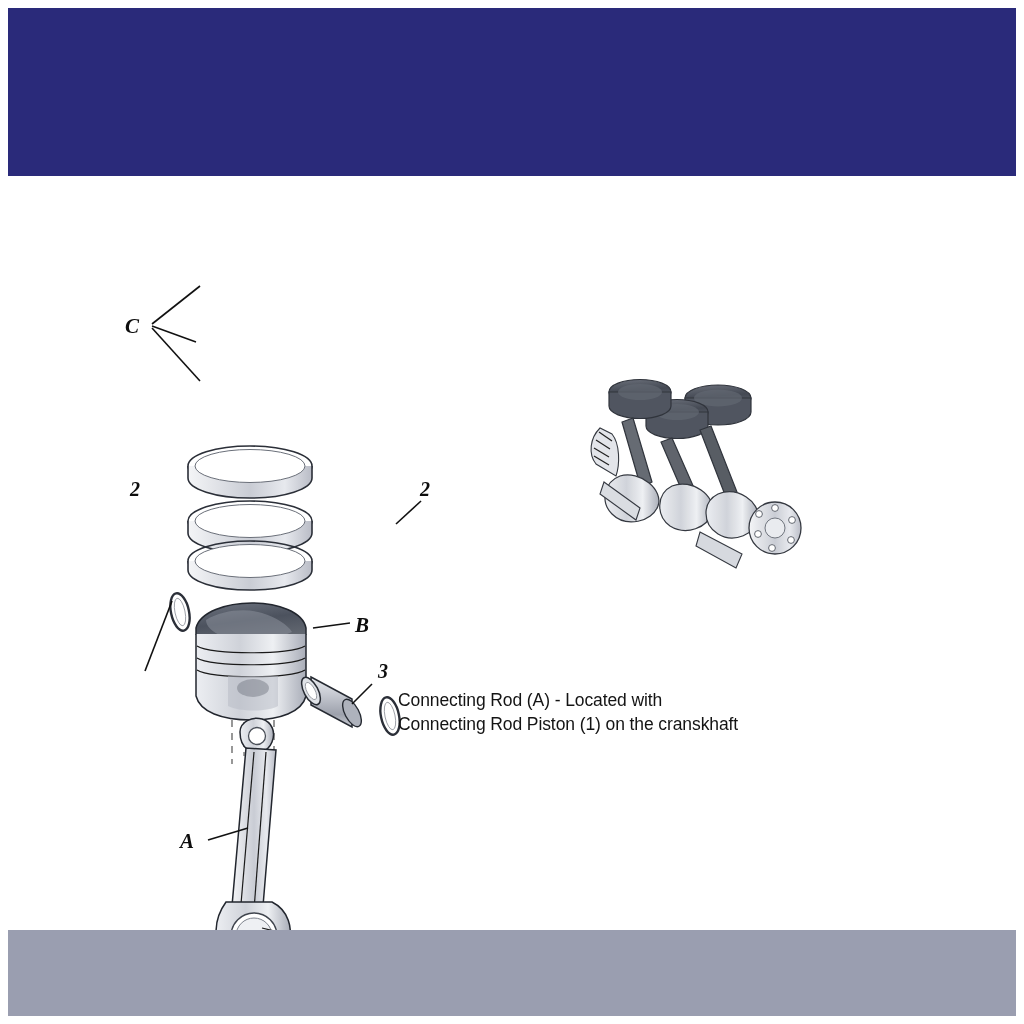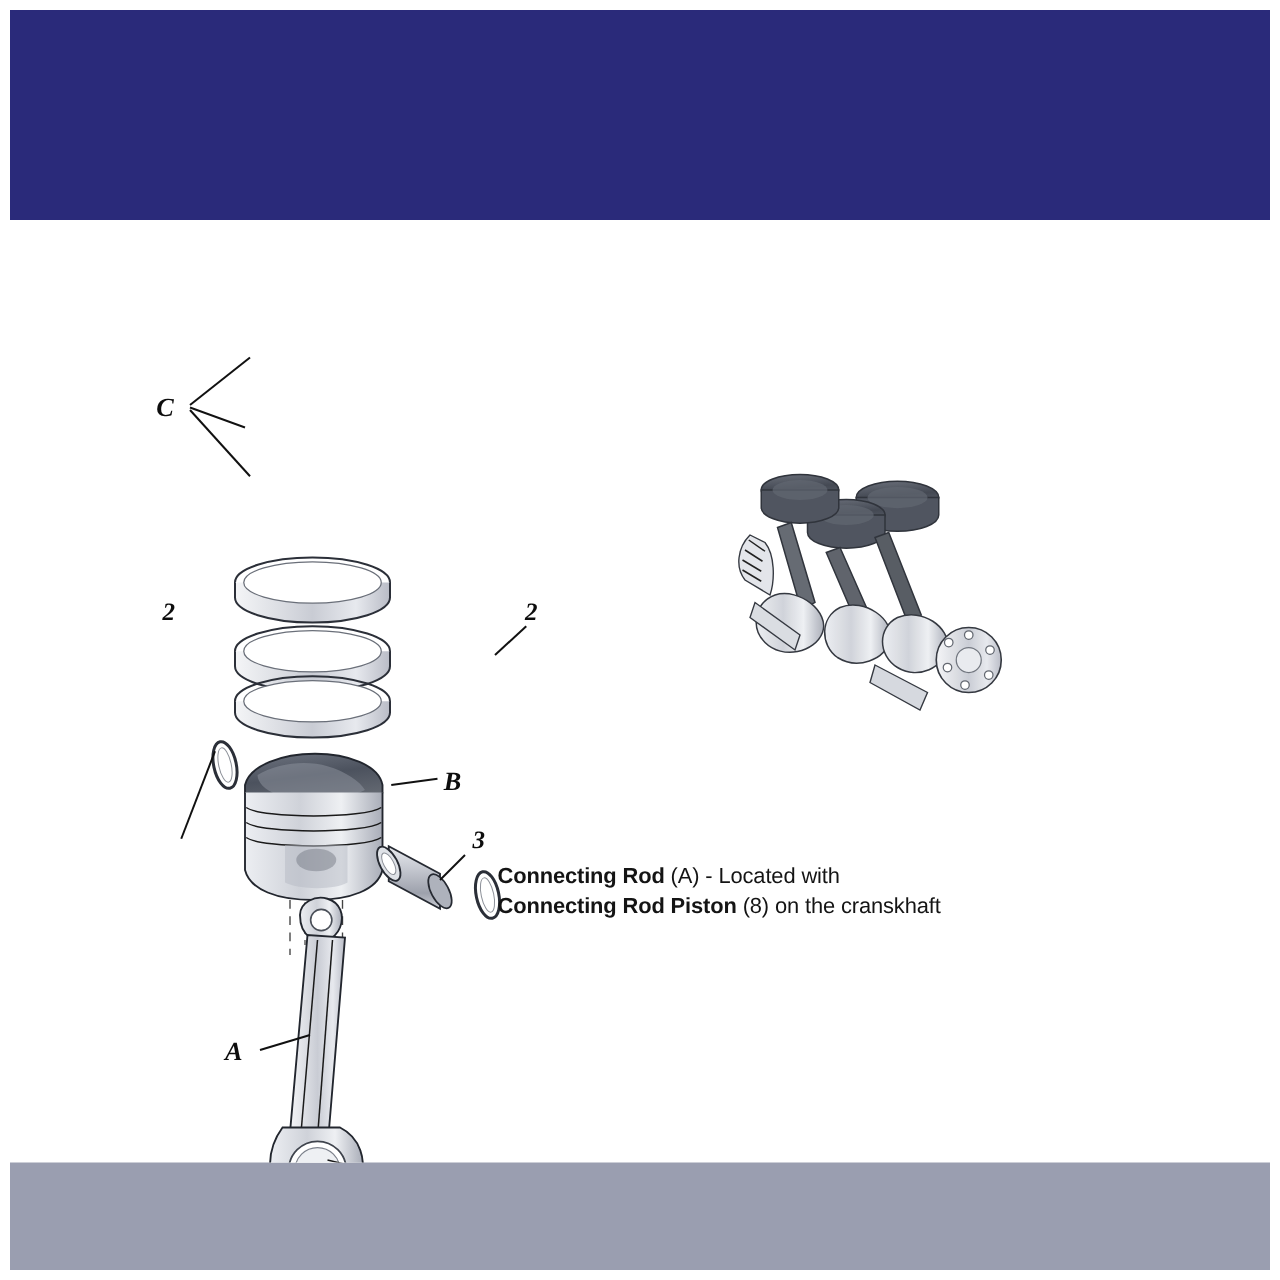--- a/index.html
+++ b/index.html
@@ -47,21 +47,21 @@
   .caption {
     position: absolute;
     left: 398px;
     top: 688px;
     width: 470px;
     font-size: 17.5px;
     line-height: 24.3px;
     color: #141414;
     letter-spacing: -0.1px;
   }
-  .caption b { font-weight: bold; }
+  .caption b { font-weight: normal; }
   svg { display: block; }
   .ln { stroke: #111; stroke-width: 1.6; fill: none; }
   .ln-thin { stroke: #1a1a1a; stroke-width: 1.2; fill: none; }
   .lbl {
     font-family: "Liberation Serif", serif;
     font-style: italic;
     font-weight: bold;
     font-size: 21px;
     fill: #0d0d0d;
   }
@@ -259,17 +259,17 @@
         <path d="M700 356 L742 378 L736 392 L696 370 Z" fill="#d5d8de" stroke="#2f333b" stroke-width="1.1"></path>
       </g>
     </svg>
   </div>
 
   <div class="caption">
     <div>
       <b>Connecting Rod</b><span> (A) - Located with</span>
     </div>
     <div>
-      <b>Connecting Rod Piston</b><span> (8) on the cranskhaft</span>
+      <b>Connecting Rod Piston</b><span> (1) on the cranskhaft</span>
     </div>
   </div>
 
 </div>
 
 </body></html>

